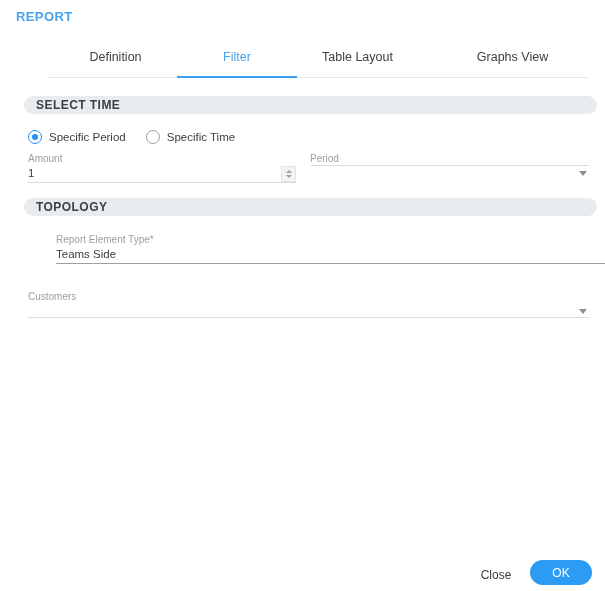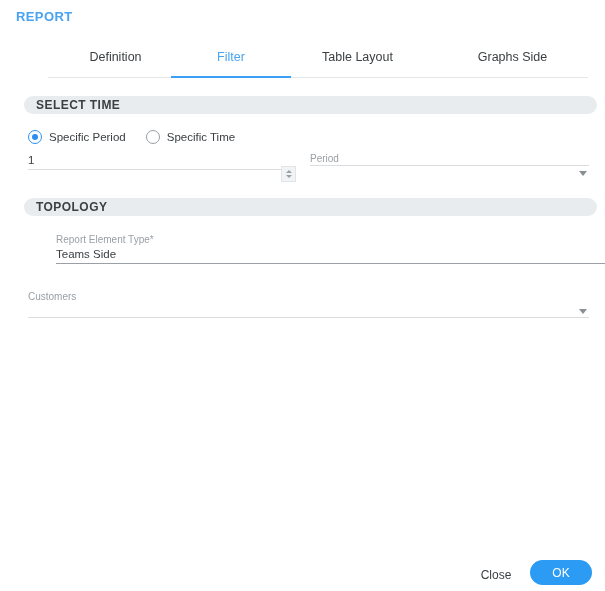--- a/index.html
+++ b/index.html
@@ -60,21 +60,21 @@
     position: absolute;
     left: 0;
     bottom: 0;
     width: 100%;
     height: 2px;
     background: transparent;
   }
   .tab.active .indicator { background: #3aa0f3; }
 
   .tab-0 { left: 48px;  width: 135px; }
-  .tab-1 { left: 171px; width: 120px; }
+  .tab-1 { left: 177px; width: 120px; }
   .tab-2 { left: 290px; width: 135px; }
   .tab-3 { left: 445px; width: 135px; }
 
   
   .section-bar {
     position: absolute;
     left: 24px;
     width: 573px;
     height: 18px;
     background: #e9ecef;
@@ -253,39 +253,40 @@
     <span class="tab-label">Filter</span>
     <span class="indicator"></span>
   </div>
 
   <div class="tab tab-2">
     <span class="tab-label">Table Layout</span>
     <span class="indicator"></span>
   </div>
 
   <div class="tab tab-3">
-    <span class="tab-label">Graphs Side</span>
+    <span class="tab-label">Graphs View</span>
     <span class="indicator"></span>
   </div>
 </div>
 
 <div class="section-bar bar-select-time">SELECT TIME</div>
 
 <div class="radio-group">
   <div class="radio-opt checked">
     <span class="radio-mark"></span>
     <span class="radio-label">Specific Period</span>
   </div>
   <div class="radio-opt">
     <span class="radio-mark"></span>
     <span class="radio-label">Specific Time</span>
   </div>
 </div>
 
 <div class="field f-amount">
+  <span class="field-label">Amount</span>
   <span class="field-value">1</span>
   <span class="field-underline"></span>
   <span class="spinner">
     <span class="chev up"></span>
     <span class="chev down"></span>
   </span>
 </div>
 
 <div class="field f-period">
   <span class="field-label">Period</span>

